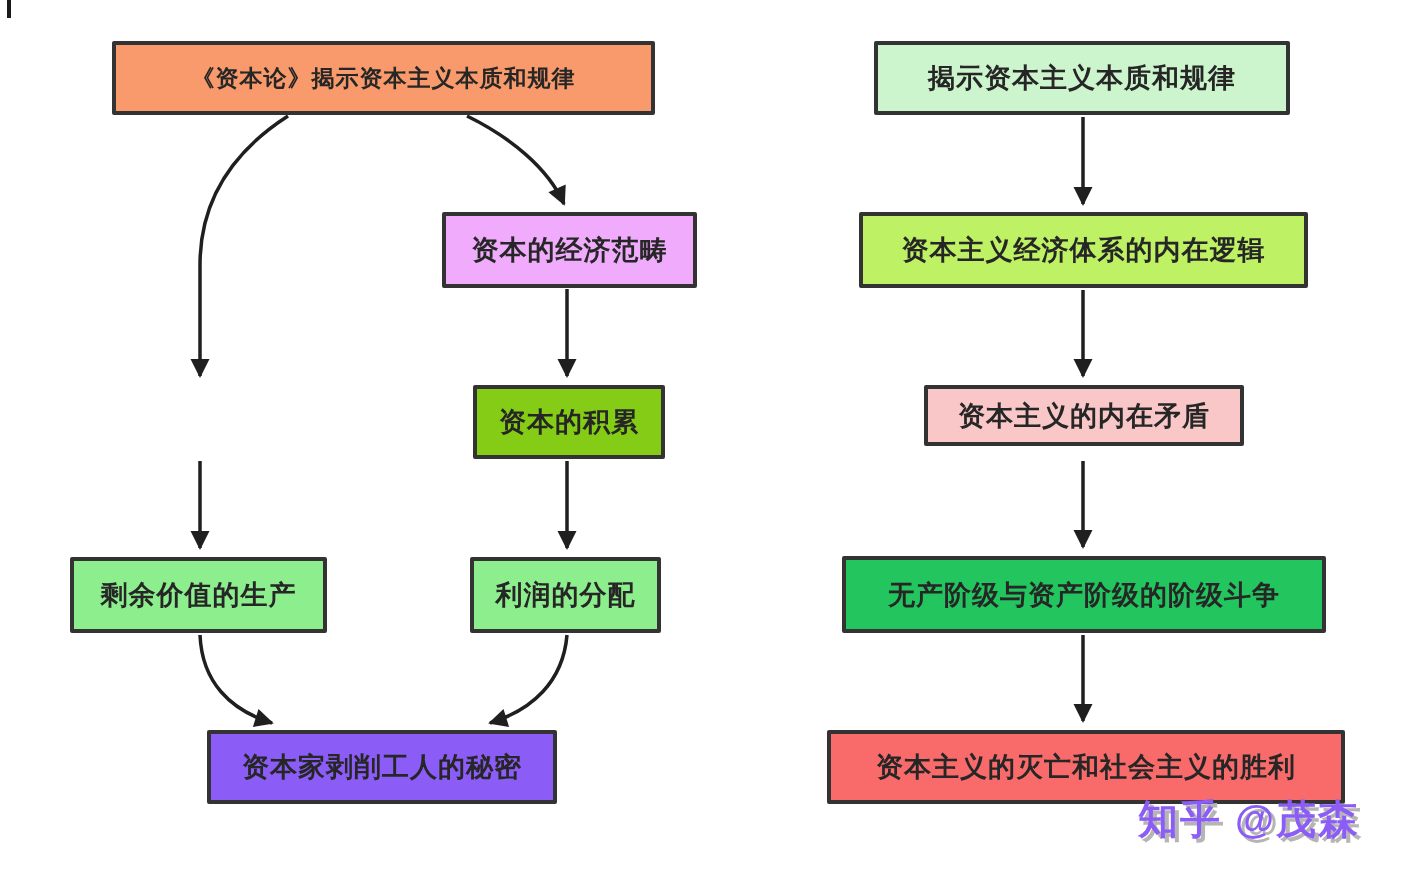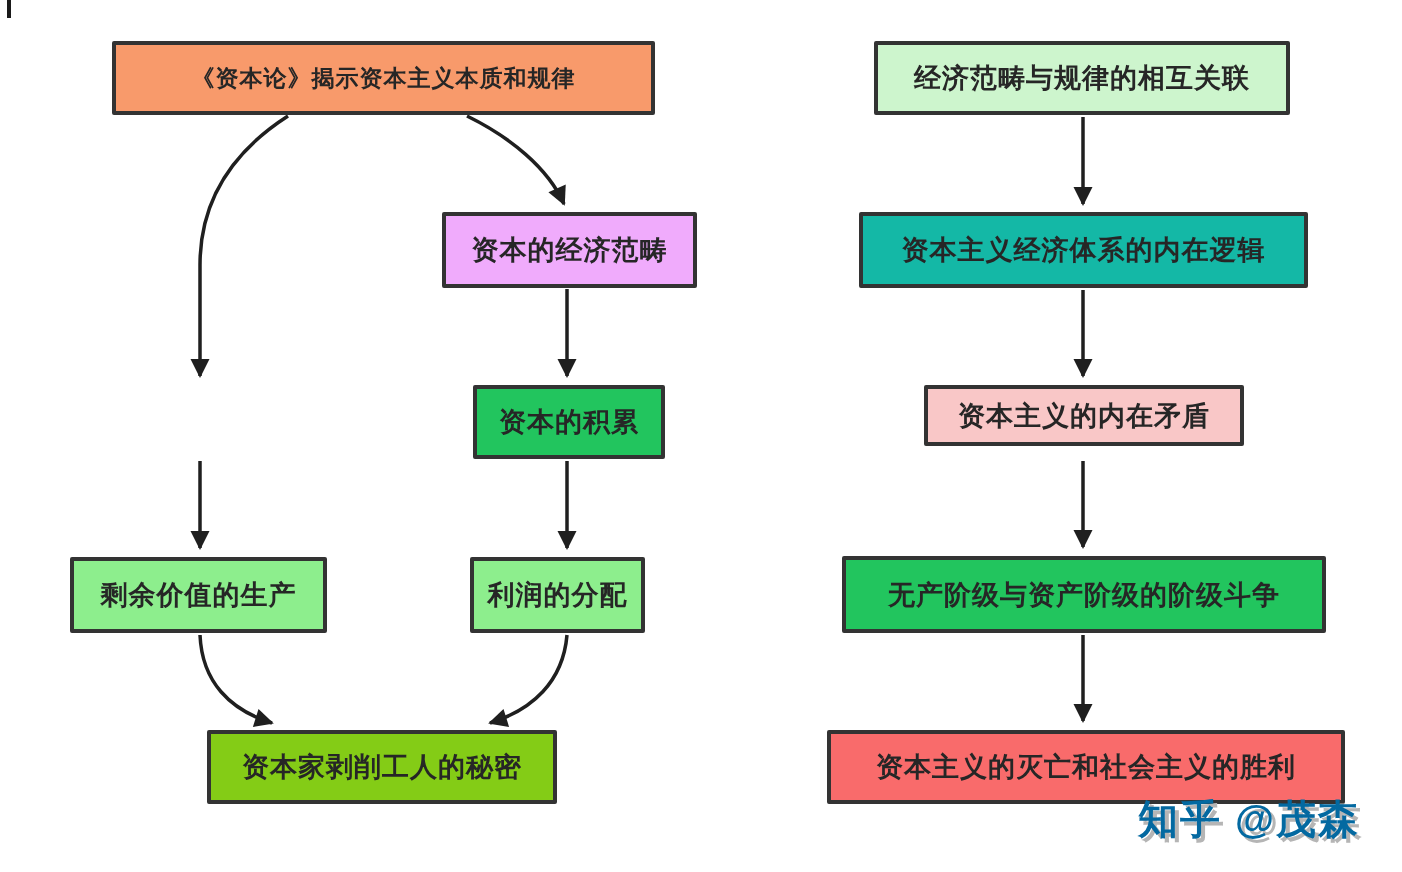--- a/index.html
+++ b/index.html
@@ -35,21 +35,21 @@
     white-space:nowrap;
     text-align:center;
   }
   .node.title-node{font-size:23px;}
   .watermark{
     position:absolute;
     left:1138px;
     top:792px;
     font-size:40px;
     font-weight:700;
-    color:#0369a1;
+    color:#8b5cf6;
     letter-spacing:2px;
     white-space:nowrap;
     text-shadow:4px 4px 0 #b5b5b5;
     z-index:5;
   }
   .cursor-artifact{
     position:absolute;
     left:7px;
     top:0;
     width:4px;
@@ -81,31 +81,31 @@
       <path d="M1083,461 L1083,547" marker-end="url(#ah)"></path>
       <path d="M1083,635 L1083,721" marker-end="url(#ah)"></path>
     </g>
   </svg>
 
   <div class="node title-node" style="left: 112px; top: 41px; width: 543px; height: 74px; background-color: rgb(248, 154, 107);">《资本论》揭示资本主义本质和规律</div>
 
   <div class="node" style="left: 442px; top: 212px; width: 255px; height: 76px; background-color: #f0abfc;">资本的经济范畴</div>
 
 
-  <div class="node" style="left: 473px; top: 385px; width: 192px; height: 74px; background-color: #22c55e;">资本的积累</div>
+  <div class="node" style="left: 473px; top: 385px; width: 192px; height: 74px; background-color: #84cc16;">资本的积累</div>
 
   <div class="node" style="left: 70px; top: 557px; width: 257px; height: 76px; background-color: rgb(141, 238, 141);">剩余价值的生产</div>
 
-  <div class="node" style="left: 470px; top: 557px; width: 175px; height: 76px; background-color: rgb(141, 238, 141);">利润的分配</div>
+  <div class="node" style="left: 470px; top: 557px; width: 191px; height: 76px; background-color: rgb(141, 238, 141);">利润的分配</div>
 
-  <div class="node" style="left: 207px; top: 730px; width: 350px; height: 74px; background-color: #84cc16;">资本家剥削工人的秘密</div>
+  <div class="node" style="left: 207px; top: 730px; width: 350px; height: 74px; background-color: #8b5cf6;">资本家剥削工人的秘密</div>
 
-  <div class="node" style="left: 874px; top: 41px; width: 416px; height: 74px; background-color: rgb(205, 245, 205);">经济范畴与规律的相互关联</div>
+  <div class="node" style="left: 874px; top: 41px; width: 416px; height: 74px; background-color: rgb(205, 245, 205);">揭示资本主义本质和规律</div>
 
-  <div class="node" style="left: 859px; top: 212px; width: 449px; height: 76px; background-color: #14b8a6;">资本主义经济体系的内在逻辑</div>
+  <div class="node" style="left: 859px; top: 212px; width: 449px; height: 76px; background-color: #bef264;">资本主义经济体系的内在逻辑</div>
 
   <div class="node" style="left: 924px; top: 385px; width: 320px; height: 61px; background-color: rgb(249, 199, 199);">资本主义的内在矛盾</div>
 
   <div class="node" style="left: 842px; top: 556px; width: 484px; height: 77px; background-color: #22c55e;">无产阶级与资产阶级的阶级斗争</div>
 
   <div class="node" style="left: 827px; top: 730px; width: 518px; height: 74px; background-color: rgb(249, 107, 107);">资本主义的灭亡和社会主义的胜利</div>
 
   <div class="watermark">知乎 @茂森</div>
 
   <div class="cursor-artifact"></div>

